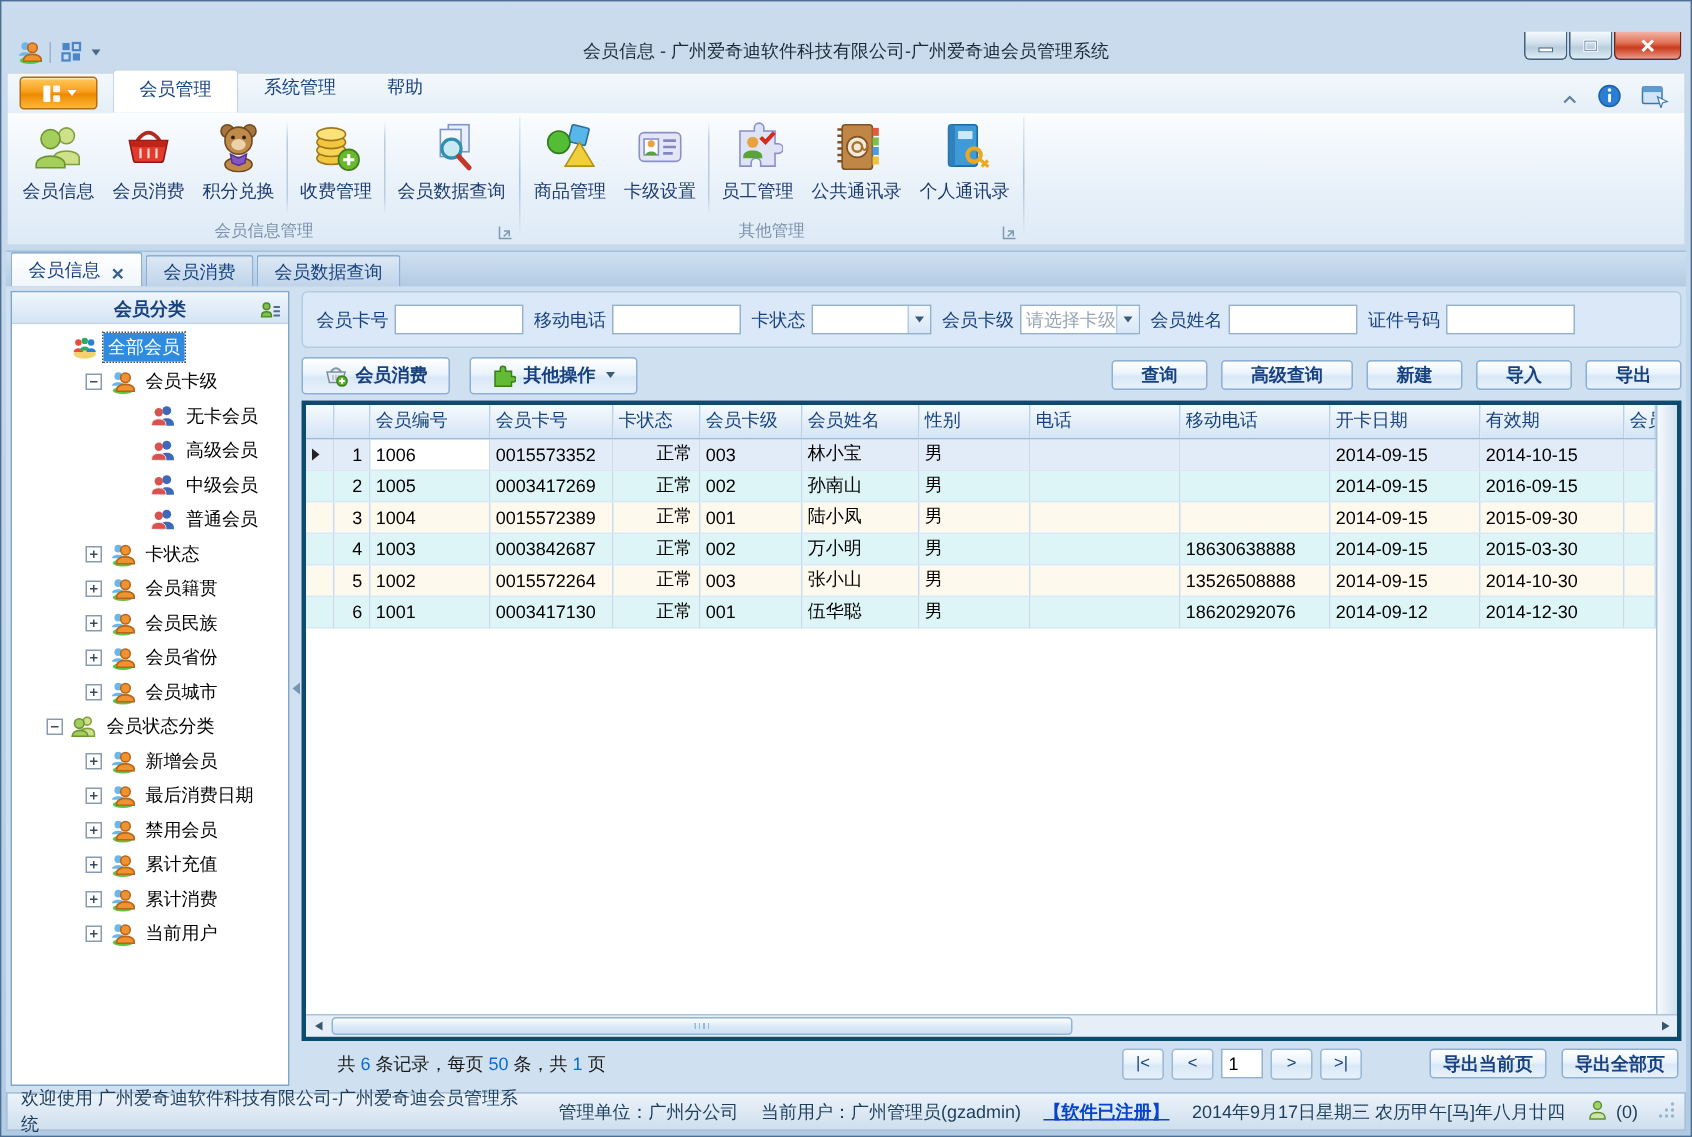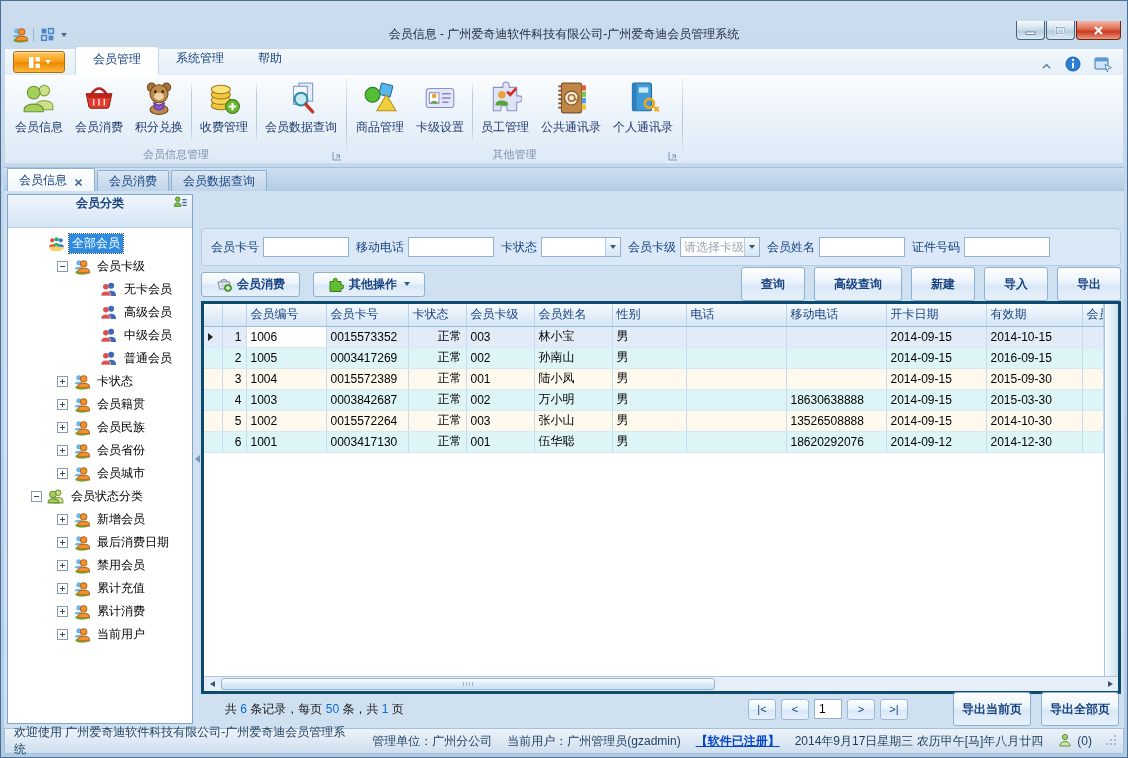--- a/index.html
+++ b/index.html
@@ -48,55 +48,55 @@
             background: linear-gradient(#cde0f0,#b2cbe4); border-top: 1px solid #a3bfda; }
   .dtab { height: 21px; display: flex; align-items: center; gap: 7px; padding: 0 11px; margin-right: 2px; color: #17427f;
           background: linear-gradient(#dcE8f4,#bfd4ea); border: 1px solid #8fafcf; border-bottom: none; border-radius: 2px 2px 0 0; }
   .dtab.active { height: 23px; background: linear-gradient(#ffffff,#f0f6fb); }
   .dtab .icon { width: 9px; height: 9px; display: inline-block; }
 
   
   .content { flex: 1; min-height: 0; display: flex; background: #cfe0f0; padding: 3px 3px 4px; }
 
   .tree-panel { width: 186px; flex: none; background: #fff; border: 1px solid #7fa5c9; display: flex; flex-direction: column; }
-  .tree-header { height: 33px; flex: none; background: linear-gradient(#f0f6fc,#d4e4f4); border-bottom: 1px solid #bcd2e8;
-                 display: flex; align-items: flex-start; justify-content: center; font-weight: bold; color: #17427f; position: relative; }
+  .tree-header { height: 21px; flex: none; background: linear-gradient(#f0f6fc,#d4e4f4); border-bottom: 1px solid #bcd2e8;
+                 display: flex; align-items: flex-end; justify-content: center; font-weight: bold; color: #17427f; position: relative; }
   .tree-header .icon { position: absolute; right: 4px; width: 15px; height: 15px; }
   .tree-body { flex: 1; overflow: hidden; padding-top: 4px; }
   .titem { height: 23px; display: flex; align-items: center; color: #000; white-space: nowrap; }
   .titem.d0 { padding-left: 23px; } .titem.d0.noexp { padding-left: 40px; }
   .titem.d1 { padding-left: 49px; } .titem.d2 { padding-left: 92px; }
   .exp { width: 11px; height: 11px; border: 1px solid #899bb0; background: #fff; position: relative; margin-right: 5px; flex: none; }
   .exp::before { content: ''; position: absolute; left: 2px; right: 2px; top: 4px; height: 1px; background: #3a4a5a; }
   .exp.plus::after { content: ''; position: absolute; top: 2px; bottom: 2px; left: 4px; width: 1px; background: #3a4a5a; }
   .ticon { width: 17px; height: 17px; margin-right: 4px; flex: none; }
   .tlabel { padding: 1px 3px; }
   .tlabel.sel { background: #2f8be0; color: #fff; outline: 1px dotted #40536a; }
 
   .splitter { width: 8px; flex: none; display: flex; align-items: center; justify-content: center; }
   .splitter .tri { width: 0; height: 0; border-top: 4px solid transparent; border-bottom: 4px solid transparent; border-right: 5px solid #7796b5; }
 
-  .main { flex: 1; min-width: 0; display: flex; flex-direction: column; margin-top: 34px; }
+  .main { flex: 1; min-width: 0; display: flex; flex-direction: column; }
   .filter-panel { height: 38px; flex: none; background: #dae8f7; border: 1px solid #b3cce6; border-radius: 4px;
                   display: flex; align-items: center; padding: 0 9px; margin-bottom: 5px; }
   .ffield { display: flex; align-items: center; margin-right: 7px; }
   .flabel { color: #17427f; margin-right: 4px; white-space: nowrap; }
   .finput { width: 86px; height: 20px; border: 1px solid #94b2d0; background: #fff; font: inherit; padding: 0 3px; }
   .fselect { width: 80px; height: 20px; border: 1px solid #94b2d0; background: #fff; display: flex; align-items: stretch; }
   .fsel-val { flex: 1; padding: 1px 3px; overflow: hidden; white-space: nowrap; }
   .fsel-val.ph { color: #9aa6b5; }
   .fsel-btn { width: 15px; background: linear-gradient(#f5f9fd,#d7e6f5); border-left: 1px solid #b3cce6; display: flex; align-items: center; justify-content: center; }
   .fsel-btn .caret-down { border-top-color: #3a5a7a; }
 
   .cmdbar { height: 26px; flex: none; display: flex; align-items: center; margin-bottom: 4px; }
   .cbtn { display: flex; align-items: center; justify-content: center; gap: 5px; font: inherit; color: #17427f; cursor: default;
           background: linear-gradient(#ffffff,#eaf3fb 45%,#d9e8f7 55%,#e8f1fa); border: 1px solid #8fb0d5; border-radius: 3px; }
   .cbtn.big { height: 25px; padding: 0 14px; margin-right: 13px; font-weight: bold; }
   .cbtn.big .icon { width: 16px; height: 16px; }
-  .cbtn.small { height: 34px; padding: 0 19px; margin-left: 9px; font-weight: bold; }
+  .cbtn.small { height: 20px; padding: 0 19px; margin-left: 9px; font-weight: bold; }
   .cmd-spacer { flex: 1; }
   .cbtn .caret-down { border-top-color: #3a5a7a; margin-left: 2px; }
 
   .grid-wrap { flex: 1; min-height: 0; border: 3px solid #0c4a6e; background: #fff; display: flex; flex-direction: column; }
   .grid-area { flex: 1; min-height: 0; display: flex; }
   .grid-scroll { flex: 1; min-width: 0; overflow: hidden; }
   table.grid { border-collapse: collapse; table-layout: fixed; width: 100%; }
   .grid th, .grid td { height: 21px; padding: 0 4px; overflow: hidden; white-space: nowrap;
                        border-right: 1px solid #c6dbee; border-bottom: 1px solid #d8e7f4; font-weight: normal; text-align: left; }
   .grid thead th { height: 22px; background: linear-gradient(#f6fafd,#e3eef9 55%,#d3e5f4); color: #17427f;

